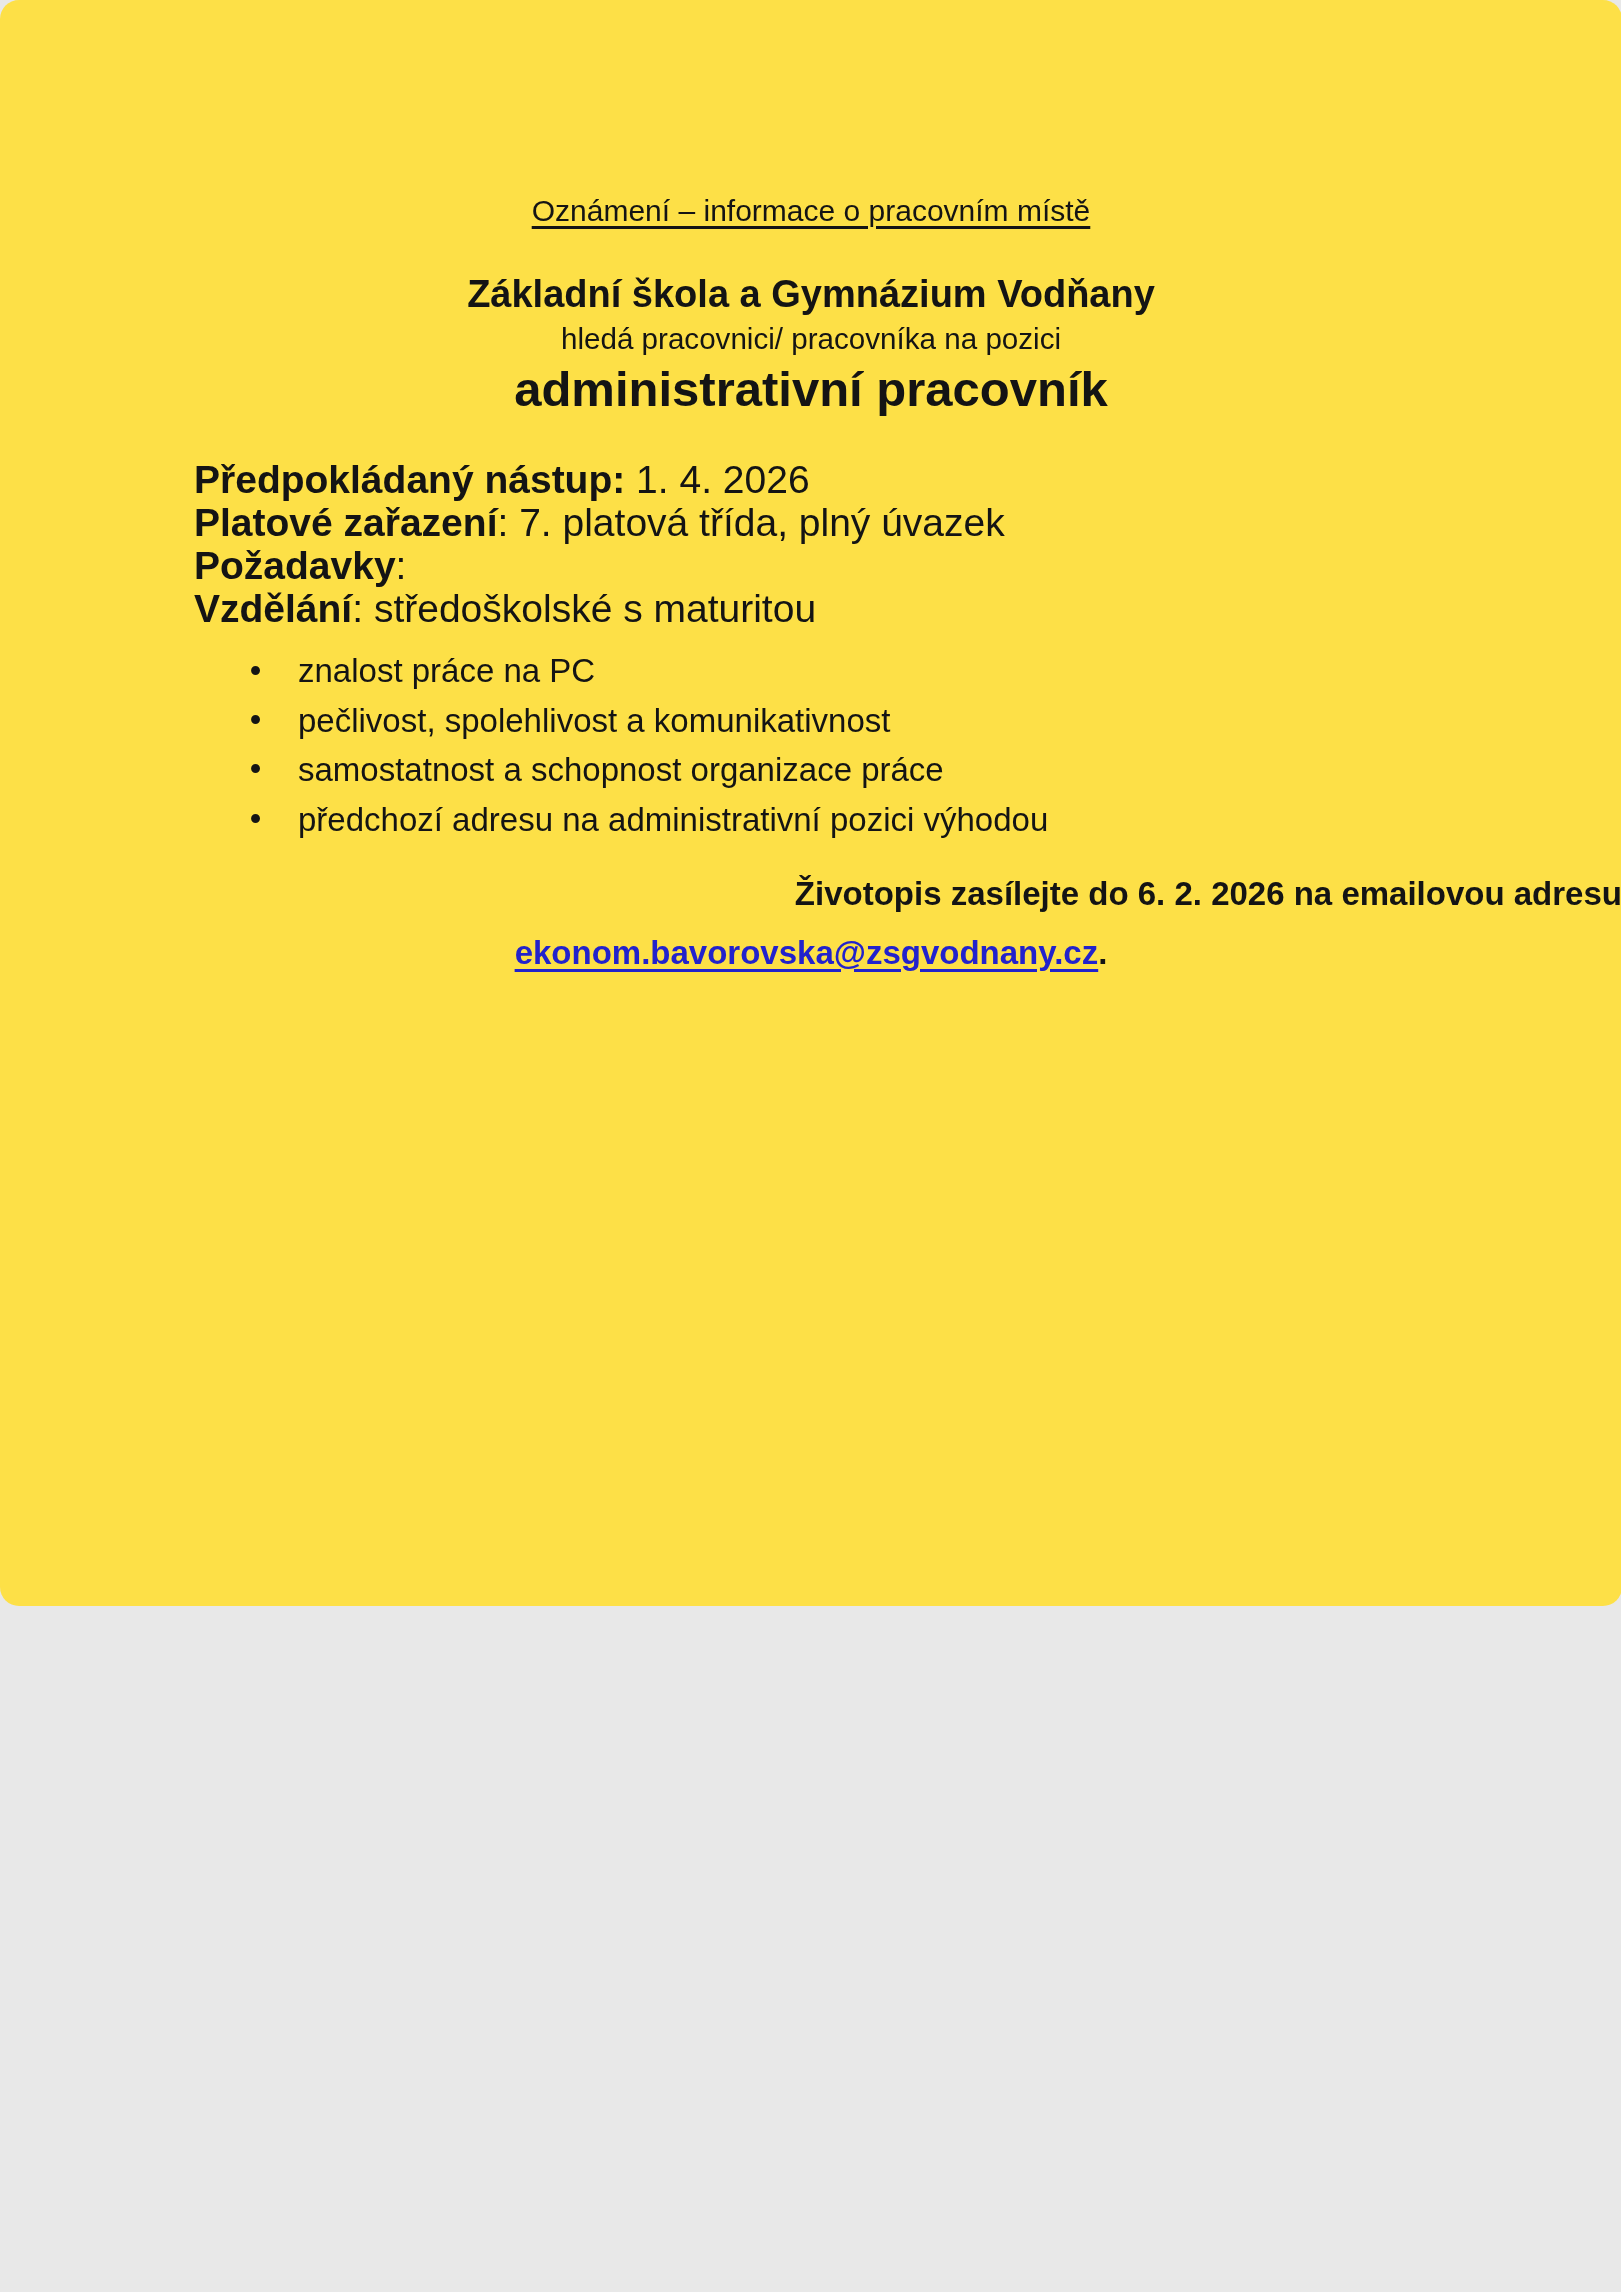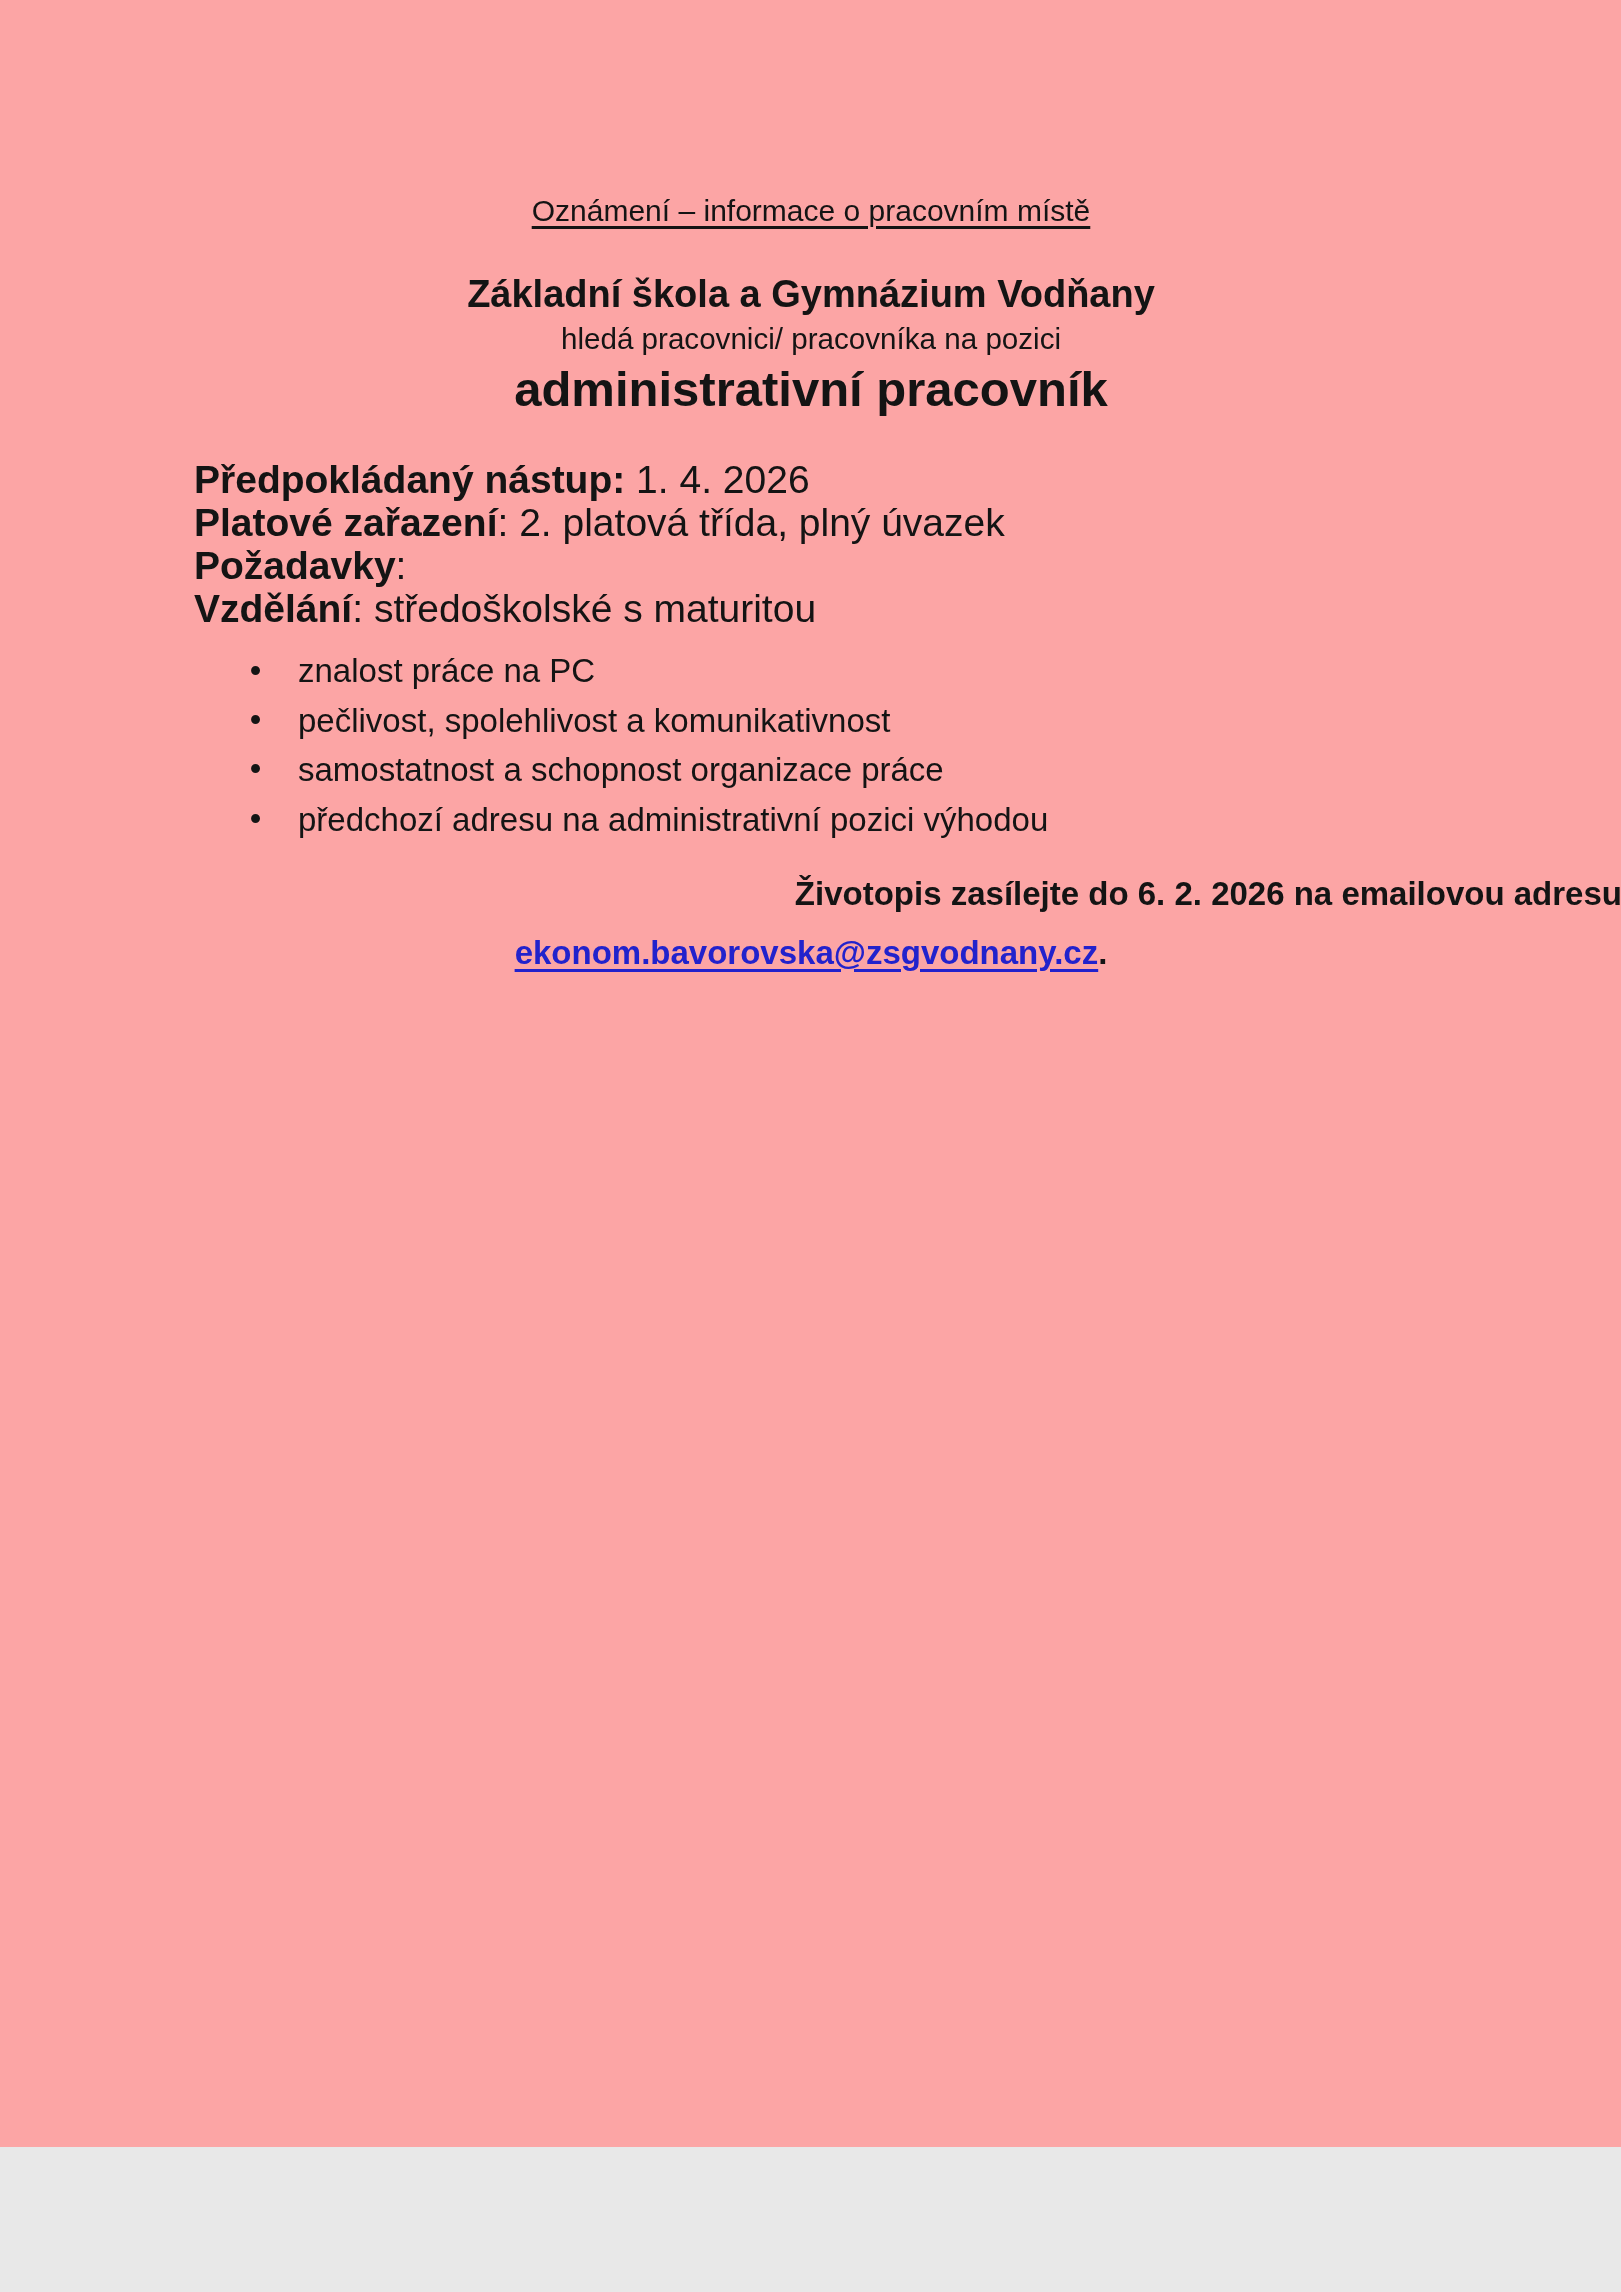--- a/index.html
+++ b/index.html
@@ -4,26 +4,27 @@
 <title>Oznámení – informace o pracovním místě</title>
 <style>
   html, body {
     margin: 0;
     padding: 0;
     background: #e8e8e8;
   }
   .page {
     position: relative;
     width: 1622px;
-    height: 2147px;
+    height: 1606px;
     margin: 0 auto;
-    background: #fca5a5;
+    background: #fde047;
     color: #141414;
     font-family: "Liberation Sans", "DejaVu Sans", sans-serif;
     overflow: hidden;
+    border-radius: 19px;
   }
   .doc {
     padding-top: 193px;
   }
   p { margin: 0; }
 
   .header-title {
     text-align: center;
     font-size: 30px;
     line-height: 36px;
@@ -110,21 +111,21 @@
     <p class="header-title"><span class="u">Oznámení – informace o pracovním místě</span></p>
 
     <p class="org">Základní škola a Gymnázium Vodňany</p>
 
     <p class="subtitle">hledá pracovnici/ pracovníka na pozici</p>
 
     <p class="position">administrativní pracovník</p>
 
     <div class="details">
       <p class="detail-line"><span class="bold">Předpokládaný nástup:</span><span> 1. 4. 2026</span></p>
-      <p class="detail-line"><span class="bold">Platové zařazení</span><span>: 2. platová třída, plný úvazek</span></p>
+      <p class="detail-line"><span class="bold">Platové zařazení</span><span>: 7. platová třída, plný úvazek</span></p>
       <p class="detail-line"><span class="bold">Požadavky</span><span>:</span></p>
       <p class="detail-line"><span class="bold">Vzdělání</span><span>: středoškolské s maturitou</span></p>
     </div>
 
     <ul class="requirements">
       <li><span class="bullet">•</span><span>znalost práce na PC</span></li>
       <li><span class="bullet">•</span><span>pečlivost, spolehlivost a komunikativnost</span></li>
       <li><span class="bullet">•</span><span>samostatnost a schopnost organizace práce</span></li>
       <li><span class="bullet">•</span><span>předchozí adresu na administrativní pozici výhodou</span></li>
     </ul>

